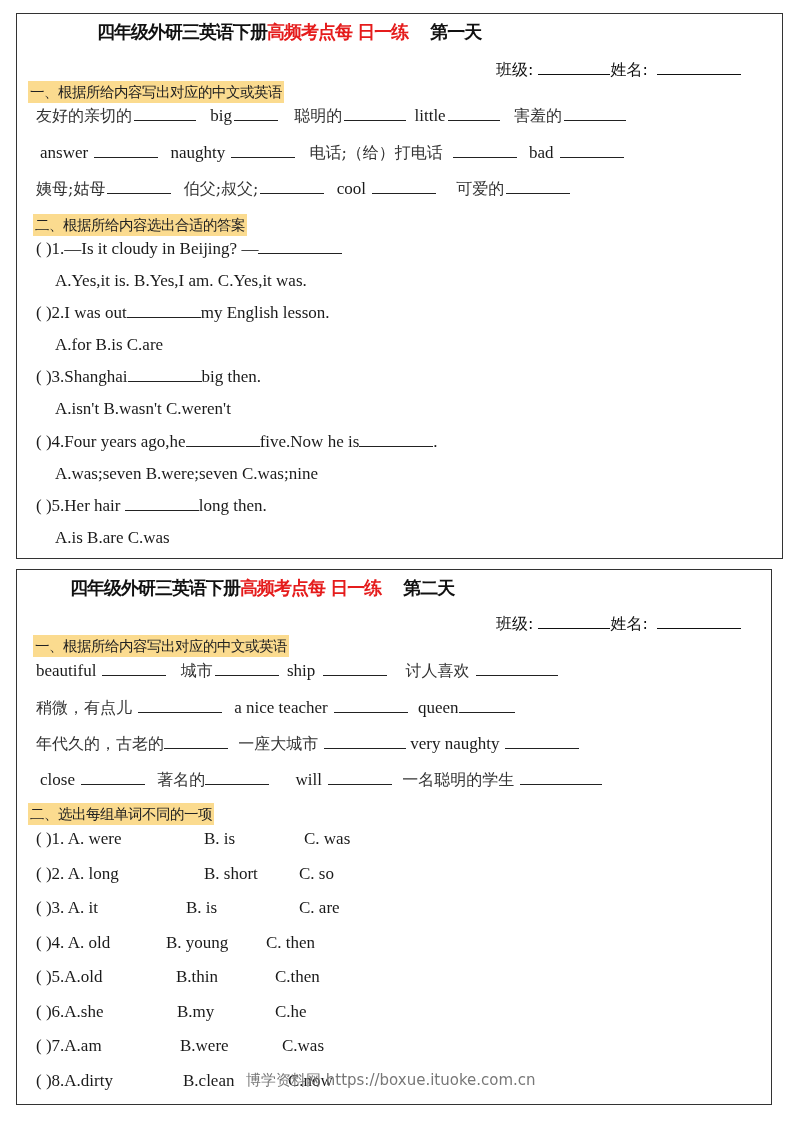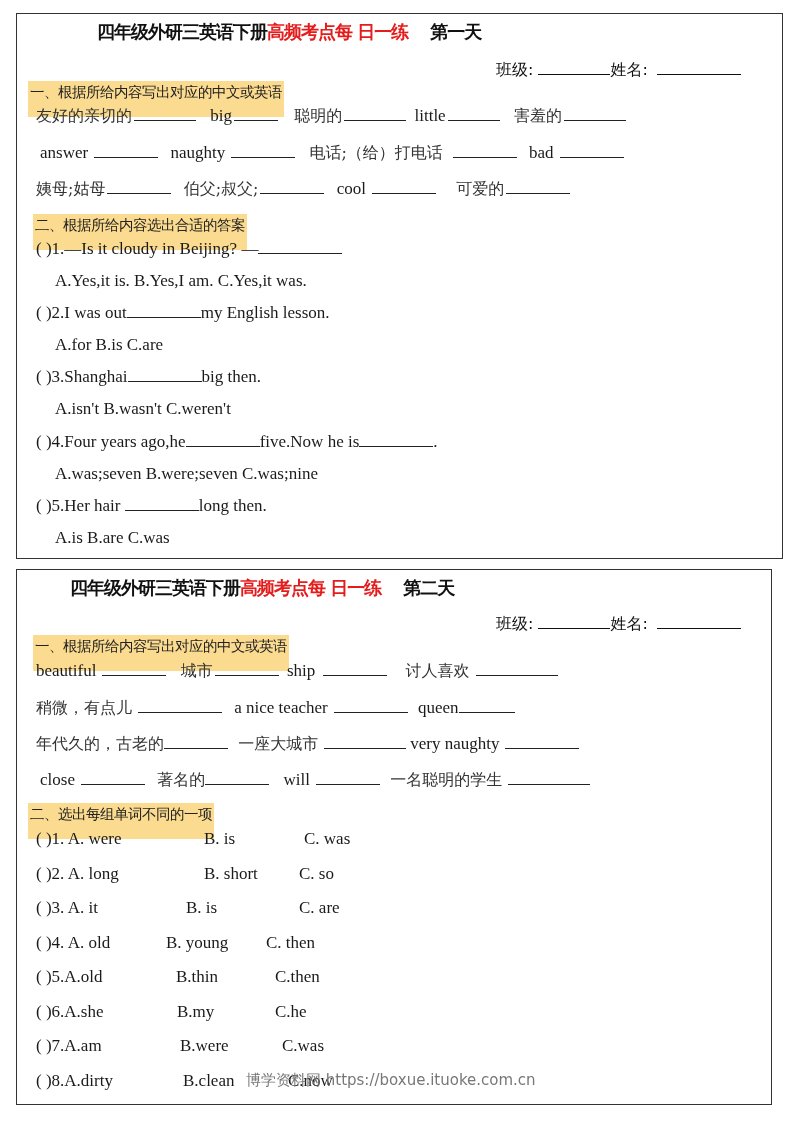--- a/index.html
+++ b/index.html
@@ -5,21 +5,21 @@
   html, body { margin:0; padding:0; background:#ffffff; }
   body { width:793px; height:1122px; position:relative; overflow:hidden; font-family:"Liberation Serif", serif; color:#1a1a1a; }
   .frame { position:absolute; border:1.5px solid #333; box-sizing:border-box; }
   #f1 { left:16px; top:13px; width:767px; height:546px; }
   #f2 { left:16px; top:569px; width:756px; height:536px; }
   .title { position:absolute; font-family:"DejaVu Sans", sans-serif; font-weight:bold; font-size:18px; letter-spacing:-1px; white-space:nowrap; color:#111; }
   .title .red { color:#e51c1c; }
   .title .day { margin-left:22px; }
   .meta { position:absolute; font-family:"DejaVu Sans", sans-serif; font-size:16px; white-space:nowrap; color:#111; }
   .meta .blank { display:inline-block; border-bottom:1px solid #111; height:16px; vertical-align:baseline; }
-  .sec { position:absolute; background:#fbdb8f; font-family:"DejaVu Sans", sans-serif; font-size:14.5px; letter-spacing:-0.5px; padding:0 2px; height:36px; line-height:22px; white-space:nowrap; color:#222; }
+  .sec { position:absolute; background:#fbdb8f; font-family:"DejaVu Sans", sans-serif; font-size:14.5px; letter-spacing:-0.5px; padding:0 2px; height:22px; line-height:22px; white-space:nowrap; color:#222; }
   .row { position:absolute; font-size:17px; white-space:nowrap; line-height:22px; }
   .row span { display:inline-block; }
   .b { display:inline-block; border-bottom:1px solid #222; height:15px; vertical-align:baseline; margin:0 4px 0 2px; }
   .cn { font-family:"DejaVu Serif", serif; font-size:16px; color:#333; }
   .q { position:absolute; font-size:17px; white-space:nowrap; line-height:22px; }
   .q .c { position:absolute; }
   .wm { position:absolute; left:246px; top:1071px; font-family:"DejaVu Sans", sans-serif; font-size:15px; color:#777; white-space:nowrap; }
 </style>
 </head>
 <body>
@@ -113,21 +113,21 @@
 </div>
 
 <div class="row" style="left:36px; top:733px;">
   <span class="cn">年代久的，古老的</span><span class="b" style="width:64px; margin-left:0"></span>
   <span class="cn" style="margin-left:2px">一座大城市</span><span class="b" style="width:82px; margin-left:6px"></span><span>very naughty</span><span class="b" style="width:74px; margin-left:6px"></span>
 </div>
 
 <div class="row" style="left:40px; top:769px;">
   <span>close</span><span class="b" style="width:64px; margin-left:6px"></span>
   <span class="cn" style="margin-left:4px">著名的</span><span class="b" style="width:64px; margin-left:0"></span>
-  <span style="margin-left:6px">will</span><span class="b" style="width:64px; margin-left:6px"></span>
+  <span style="margin-left:18px">will</span><span class="b" style="width:64px; margin-left:6px"></span>
   <span class="cn" style="margin-left:2px">一名聪明的学生</span><span class="b" style="width:82px; margin-left:6px"></span>
 </div>
 
 <div class="sec" style="left:28px; top:803px;">二、选出每组单词不同的一项</div>
 
 <div class="q" style="left:36px; top:828px; width:340px;">
   <span>(    )1. A. were</span><span class="c" style="left:168px">B. is</span><span class="c" style="left:268px">C. was</span>
 </div>
 <div class="q" style="left:36px; top:863px; width:340px;">
   <span>(    )2. A. long</span><span class="c" style="left:168px">B. short</span><span class="c" style="left:263px">C. so</span>

